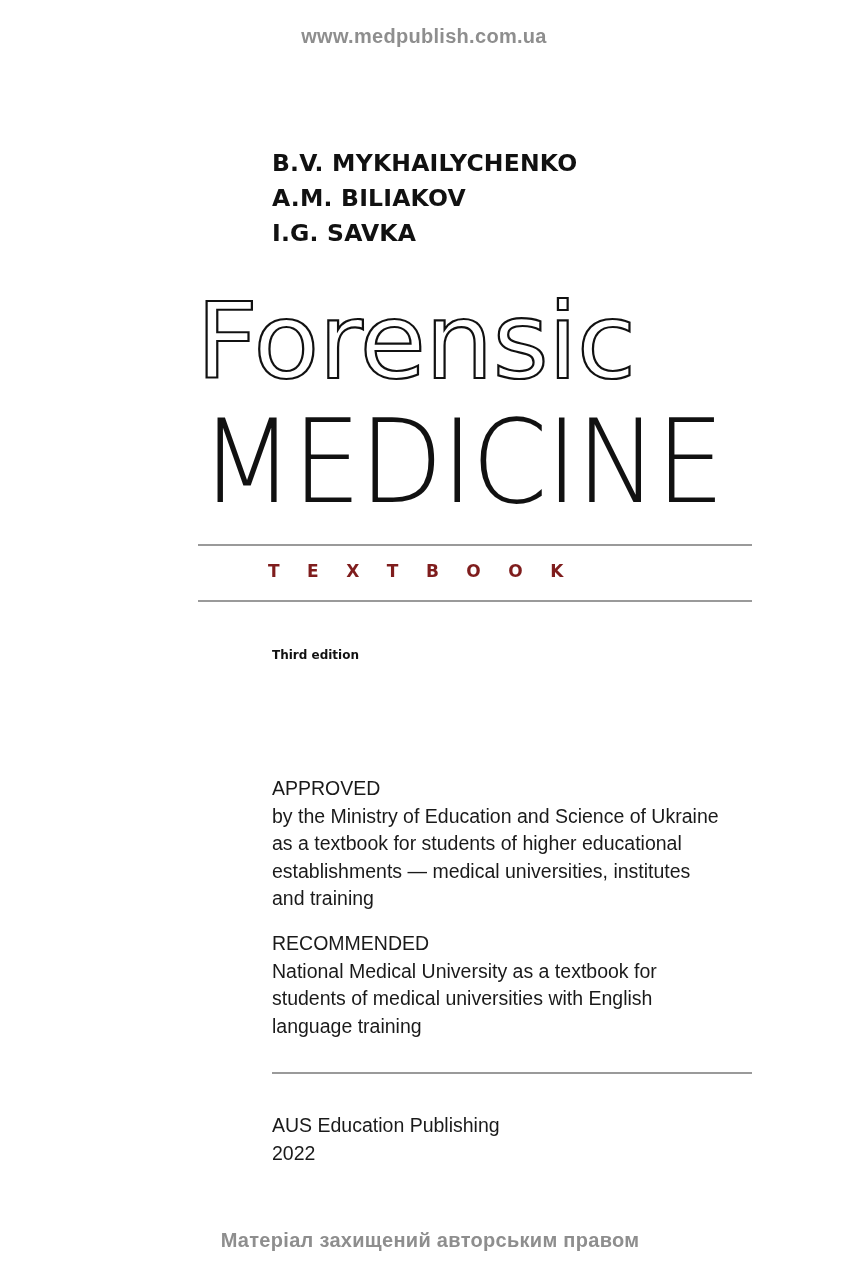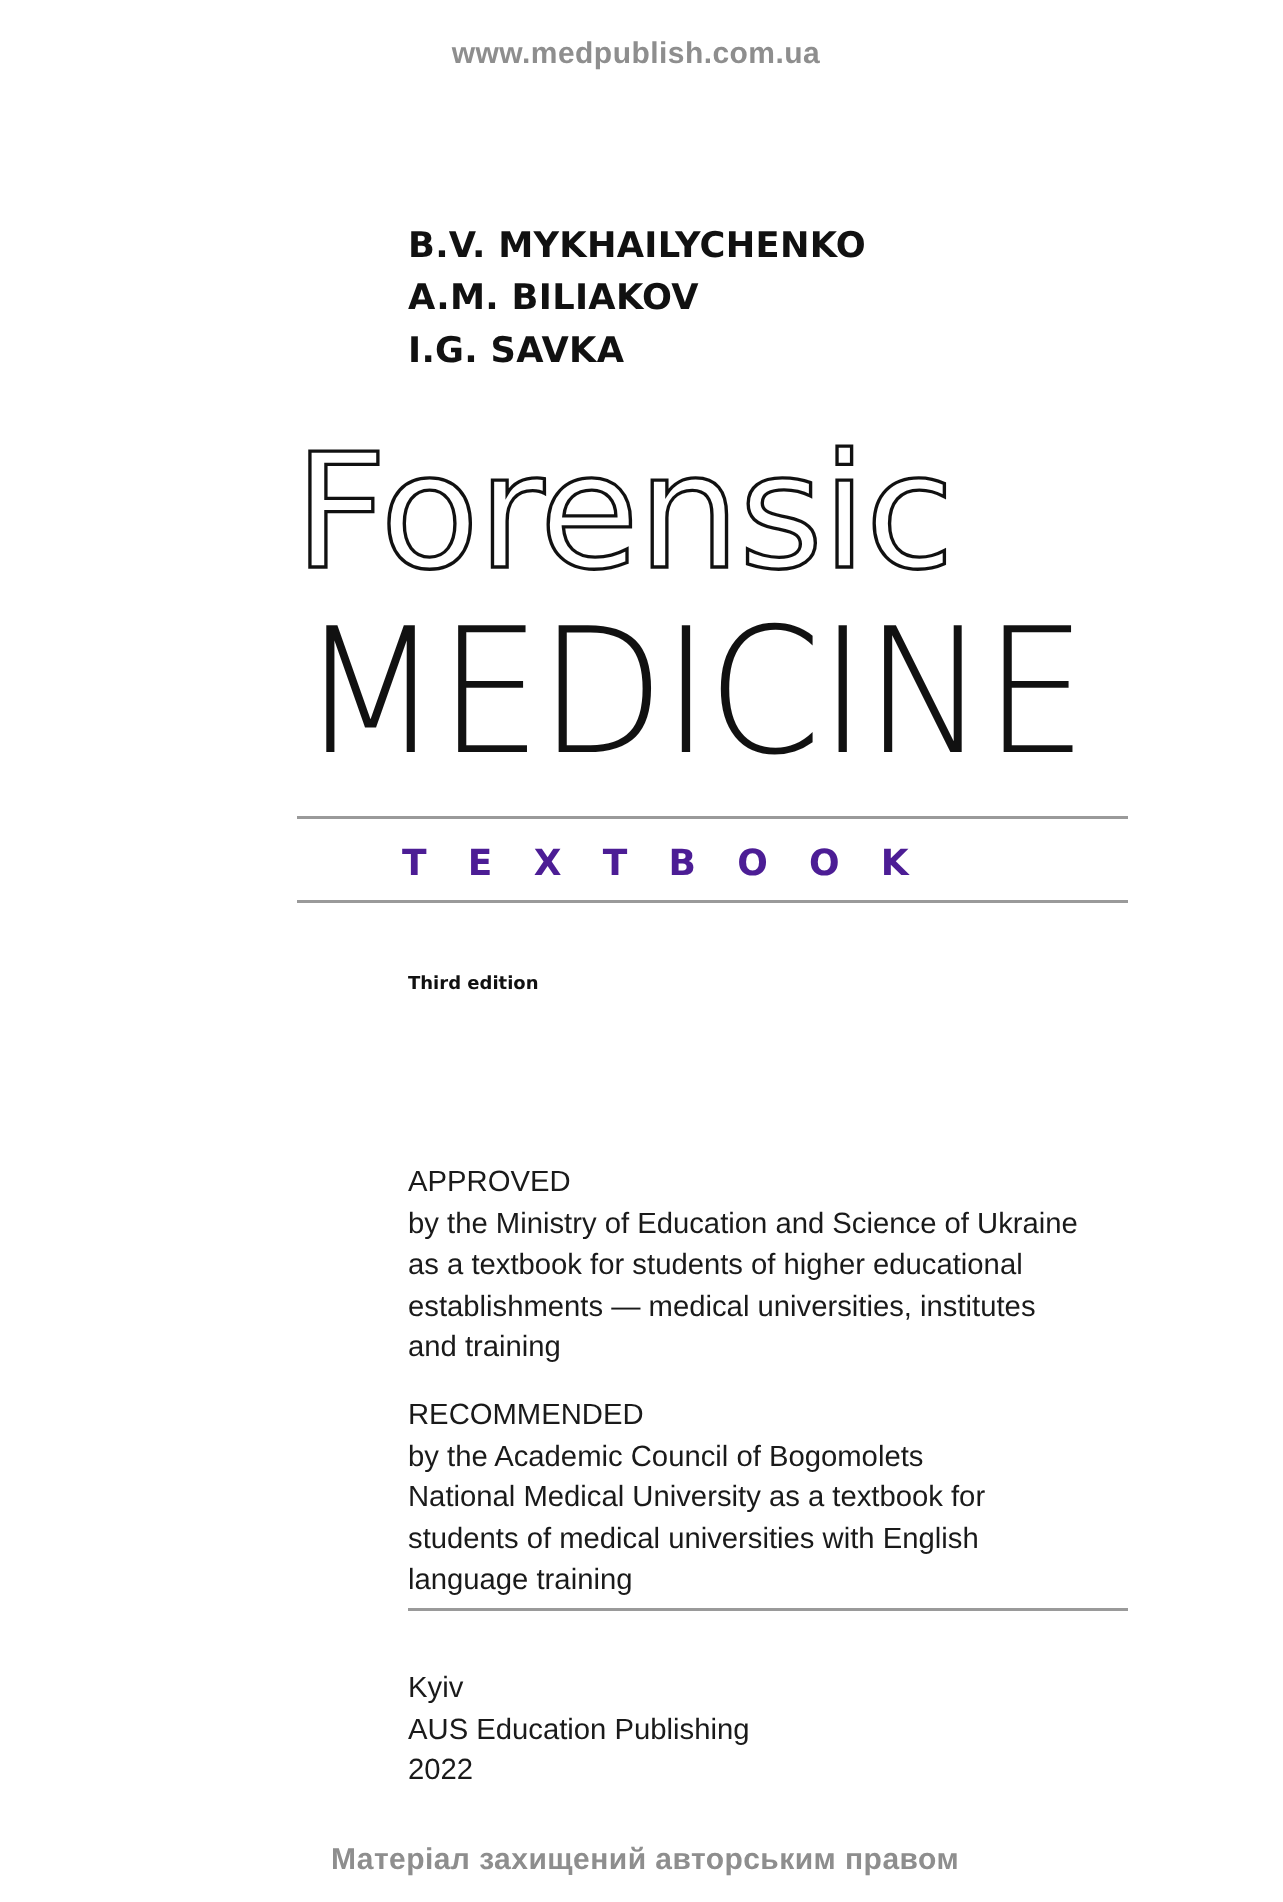--- a/index.html
+++ b/index.html
@@ -79,23 +79,23 @@
     }
     .rule-top { left: 198px; top: 544px; width: 554px; }
     .rule-bottom { left: 198px; top: 600px; width: 554px; }
     .rule-imprint { left: 272px; top: 1072px; width: 480px; }
     .textbook-label {
       position: absolute;
       left: 268px;
       top: 561px;
       font-family: "DejaVu Sans", sans-serif;
       font-weight: bold;
-      font-size: 24px;
+      font-size: 17px;
       letter-spacing: 27.5px;
-      color: #4c1d95;
+      color: #7f1d1d;
       white-space: nowrap;
     }
     .edition {
       position: absolute;
       left: 272px;
       top: 648px;
       font-family: "DejaVu Sans", sans-serif;
       font-weight: bold;
       font-size: 12px;
       color: #111111;
@@ -153,27 +153,25 @@
 <div class="block approved">
   <span class="line">APPROVED</span>
   <span class="line">by the Ministry of Education and Science of Ukraine</span>
   <span class="line">as a textbook for students of higher educational</span>
   <span class="line">establishments — medical universities, institutes</span>
   <span class="line">and training</span>
 </div>
 
 <div class="block recommended">
   <span class="line">RECOMMENDED</span>
-  <span class="line">by the Academic Council of Bogomolets</span>
   <span class="line">National Medical University as a textbook for</span>
   <span class="line">students of medical universities with English</span>
   <span class="line">language training</span>
 </div>
 
 <div class="rule rule-imprint"></div>
 
 <div class="block imprint">
-  <span class="line">Kyiv</span>
   <span class="line">AUS Education Publishing</span>
   <span class="line">2022</span>
 </div>
 
 <div class="watermark-bottom">Матеріал захищений авторським правом</div>
 
 </body></html>

